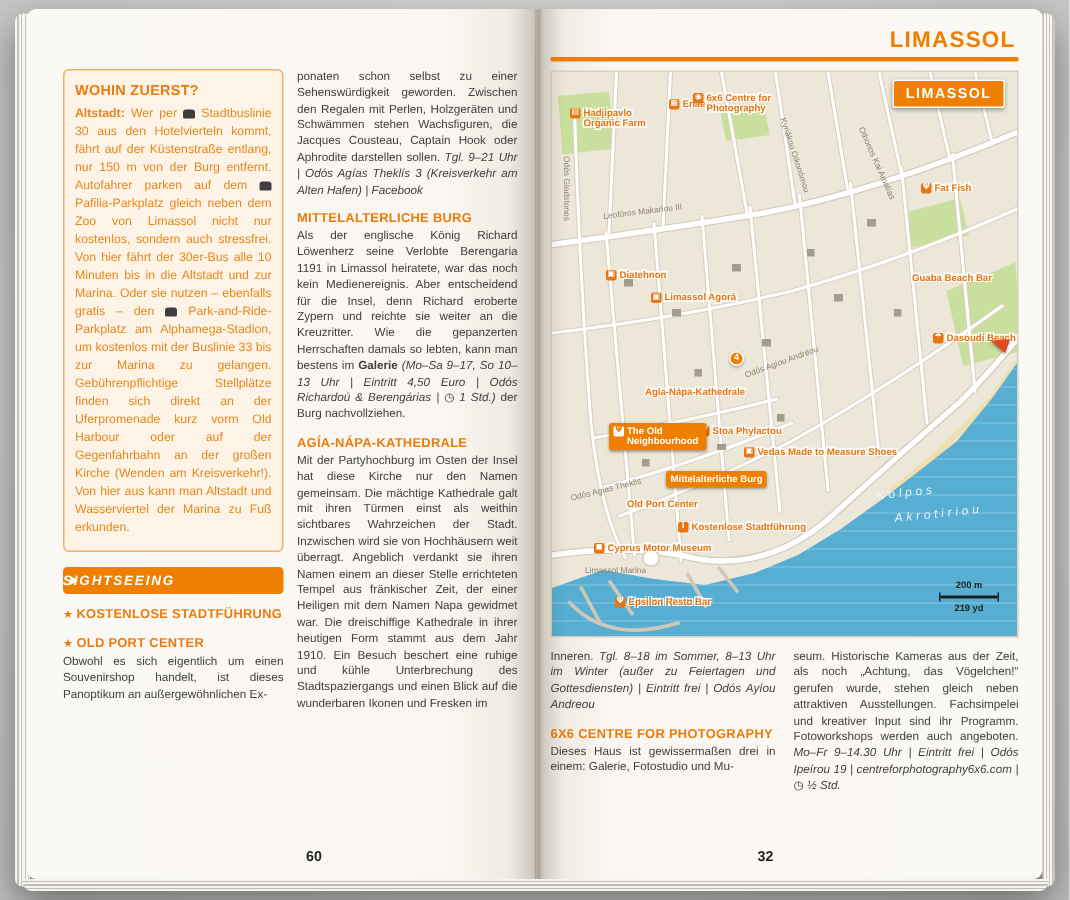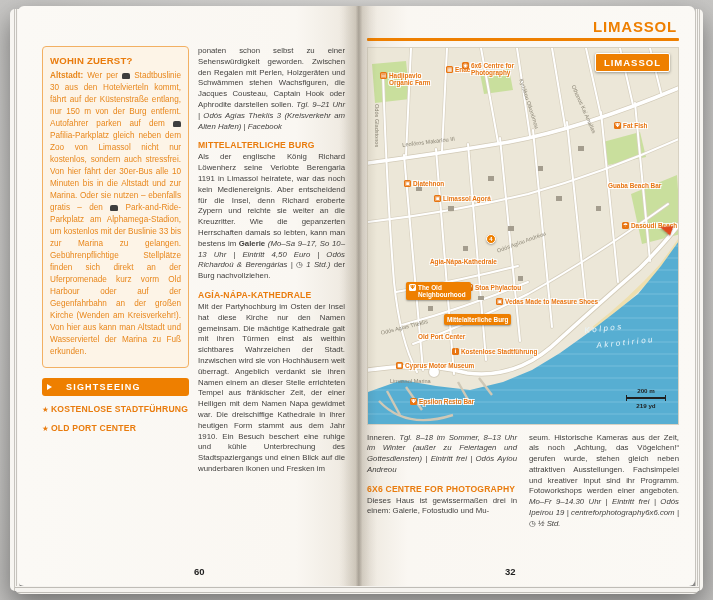--- a/index.html
+++ b/index.html
@@ -36,26 +36,26 @@
   .sec-title { color:#e97c0e; font-weight:bold; font-size:8.6px; letter-spacing:.2px; margin:8px 0 2px; line-height:10px; }
   .tip-star { color:#e97c0e; font-size:7.5px; margin-right:2px; }
 
   .wohin { border:1px solid #f2b063; background:#fdf4e7; border-radius:4px; padding:8px 7px 9px; }
   .wohin-title { font-weight:bold; font-size:9.6px; margin-bottom:4px; color:#e97c0e; letter-spacing:.2px; }
   .wohin .body-txt { color:#e8871c; font-size:8.2px; line-height:12px; }
   .lead { font-weight:bold; }
   .veh-icon { display:inline-block; width:8px; height:5.5px; background:#3e3e3e; border-radius:2px 2px 1px 1px; vertical-align:-0.5px; }
 
   .sightseeing-bar { margin-top:10px; background:#ee7f00; border-radius:3px; color:#fff; font-weight:bold;
-     font-size:9px; letter-spacing:1.2px; padding:4px 6px 4px 24px; position:relative; }
+     font-size:9px; letter-spacing:1.2px; padding:4px 6px 4px 0; position:relative;font-style:italic; }
   .bar-tri { position:absolute; left:5px; top:50%; transform:translateY(-50%); width:0; height:0;
      border-left:5px solid #fff; border-top:3.5px solid transparent; border-bottom:3.5px solid transparent; }
 
   .pagenum { position:absolute; bottom:9px; font-weight:bold; font-size:9.5px; color:#1f1f1f; }
-  .pagenum-left { left:176px; } .pagenum-right { left:148px; }
+  .pagenum-left { left:186px; } .pagenum-right { left:148px; }
 
   .rp-header { text-align:right; color:#ee7f00; font-weight:bold; font-size:15px; letter-spacing:.8px; padding-right:2px; }
   .rp-rule { height:2.5px; background:#ee7f00; margin:3px 0 6px; border-radius:1px; }
 
   .map { position:relative; width:312px; height:378px; background:#ece7d8; border:1px solid #d8d2c3; overflow:hidden; }
   .map svg { position:absolute; left:0; top:0; }
   .map-label { position:absolute; color:#e87511; font-weight:bold; font-size:6.4px; line-height:7.2px;
      display:flex; gap:2px; align-items:flex-start; white-space:nowrap;
      text-shadow:1px 1px 0 #fff,-1px -1px 0 #fff,1px -1px 0 #fff,-1px 1px 0 #fff; }
   .map-label .wrap { white-space:normal; }
@@ -115,20 +115,21 @@
           <span>SIGHTSEEING</span>
         </div>
 
         <div class="sec-title">
           <span class="tip-star">★</span><span>KOSTENLOSE STADTFÜHRUNG</span>
         </div>
 
         <div class="sec-title">
           <span class="tip-star">★</span><span>OLD PORT CENTER</span>
         </div>
+        <div class="body-txt">Obwohl es sich eigentlich um einen Souvenirshop handelt, ist dieses Panoptikum an außergewöhnlichen Ex-</div>
       </div>
 
       <div class="col">
         <div class="body-txt">
           <span>ponaten schon selbst zu einer Sehenswürdigkeit geworden. Zwischen den Regalen mit Perlen, Holzgeräten und Schwämmen stehen Wachsfiguren, die Jacques Cousteau, Captain Hook oder Aphrodite darstellen sollen.</span>
           <span class="info">Tgl. 9–21 Uhr | Odós Agías Theklís 3 (Kreisverkehr am Alten Hafen) | Facebook</span>
         </div>
 
         <div class="sec-title">MITTELALTERLICHE BURG</div>
         <div class="body-txt">
@@ -364,21 +365,21 @@
       <div class="rp-col">
         <div class="body-txt">
           <span>Inneren.</span>
           <span class="info">Tgl. 8–18 im Sommer, 8–13 Uhr im Winter (außer zu Feiertagen und Gottesdiensten) | Eintritt frei | Odós Ayíou Andreou</span>
         </div>
         <div class="sec-title">6X6 CENTRE FOR PHOTOGRAPHY</div>
         <div class="body-txt">Dieses Haus ist gewissermaßen drei in einem: Galerie, Fotostudio und Mu-</div>
       </div>
       <div class="rp-col">
         <div class="body-txt">
-          <span>seum. Historische Kameras aus der Zeit, als noch „Achtung, das Vögelchen!“ gerufen wurde, stehen gleich neben attraktiven Ausstellungen. Fachsimpelei und kreativer Input sind ihr Programm. Fotoworkshops werden einer angeboten.</span>
+          <span>seum. Historische Kameras aus der Zeit, als noch „Achtung, das Vögelchen!“ gerufen wurde, stehen gleich neben attraktiven Ausstellungen. Fachsimpelei und kreativer Input sind ihr Programm. Fotoworkshops werden auch angeboten.</span>
           <span class="info">Mo–Fr 9–14.30 Uhr | Eintritt frei | Odós Ipeírou 19 | centreforphotography6x6.com | ◷ ½ Std.</span>
         </div>
       </div>
     </div>
     <div class="pagenum pagenum-right">32</div>
   </div>
 
   <div class="gutter"></div>
 </div>
 

